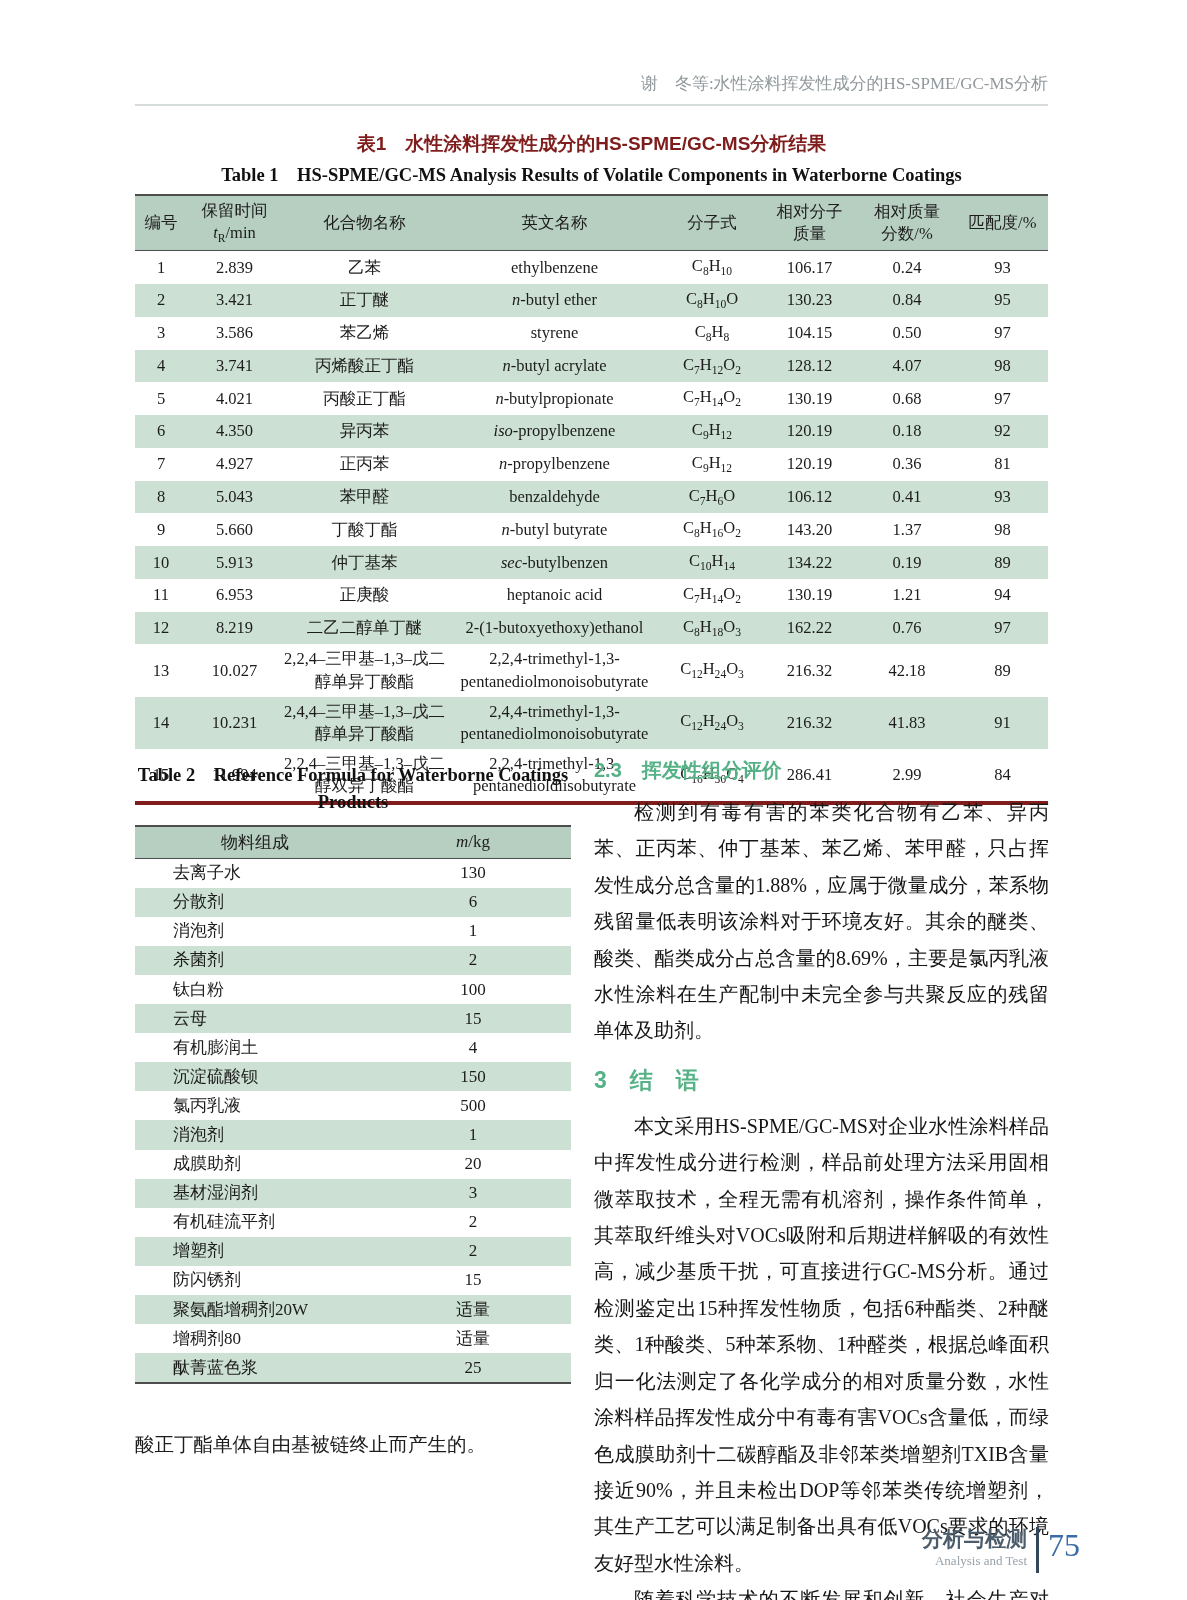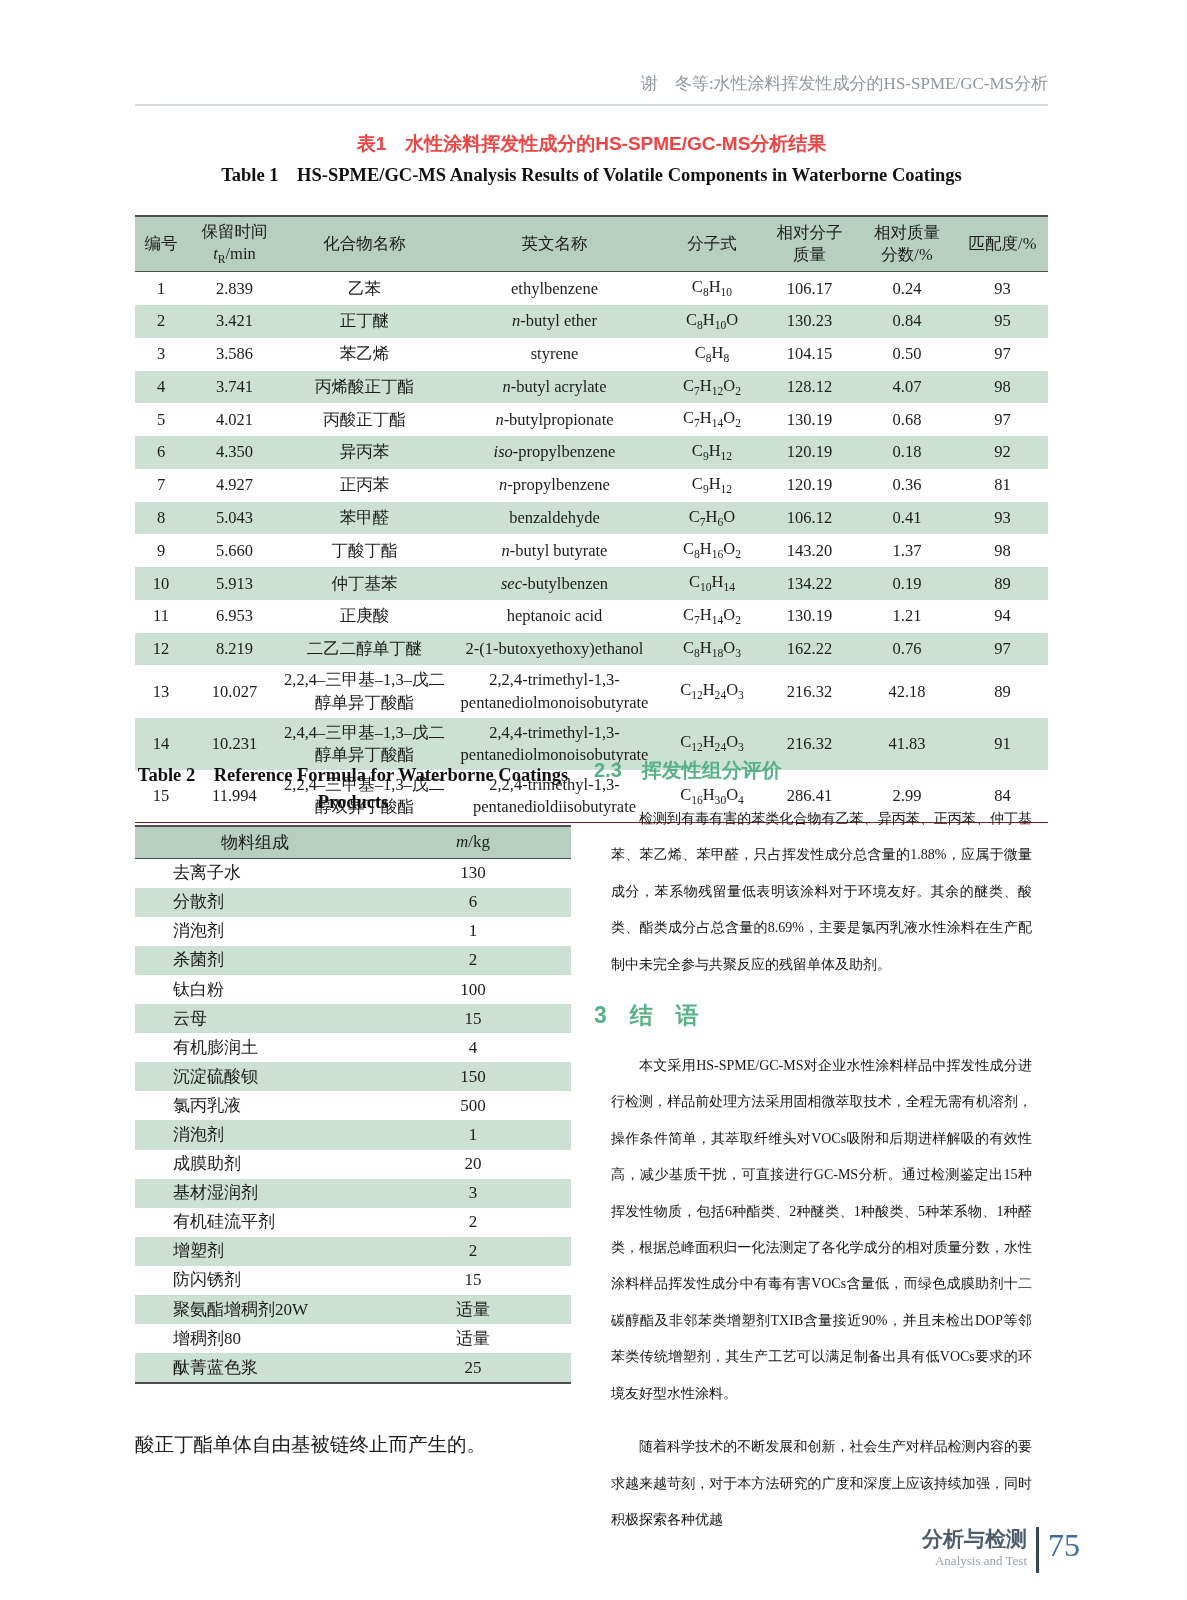--- a/index.html
+++ b/index.html
@@ -6,24 +6,24 @@
   .page{position:relative;width:1187px;height:1600px;background:#ffffff;overflow:hidden;
         font-family:"Liberation Serif","DejaVu Serif",serif;color:#1c1c1c;padding-left:19px;}
 
   
   .running-head{position:absolute;top:72px;left:135px;width:913px;text-align:right;
     font-size:17px;color:#90989c;padding-bottom:9px;border-bottom:2px solid #d6dbdc;}
 
   
   .t1{position:absolute;top:131px;left:135px;width:913px;}
   .tbl-title-cn{text-align:center;font-weight:bold;font-size:19px;
-    font-family:"Liberation Sans","DejaVu Sans",sans-serif;color:#ef4444;}
+    font-family:"Liberation Sans","DejaVu Sans",sans-serif;color:#7f1d1d;}
   .tbl-title-en{text-align:center;font-weight:bold;font-size:18.5px;margin-top:5px;color:#111;}
   table{border-collapse:collapse;width:100%;}
-  .t1 table{margin-top:28px;border-top:2px solid #4d4d4d;border-bottom:1px solid #7f1d1d;font-size:16.5px;}
+  .t1 table{margin-top:7px;border-top:2px solid #4d4d4d;border-bottom:4px solid #7f1d1d;font-size:16.5px;}
   .t1 th{background:#b7cfc1;font-weight:normal;padding:4px 2px;line-height:1.32;
          border-bottom:1px solid #4d4d4d;vertical-align:middle;}
   .t1 td{text-align:center;padding:4px 2px;line-height:1.34;vertical-align:middle;}
   .t1 tbody tr:nth-child(even){background:#cce0d3;}
 
   
   .t2{position:absolute;top:757px;left:135px;width:436px;}
   .t2 .tbl-title-en{line-height:1.45;}
   .t2 table{margin-top:9px;border-top:2px solid #4d4d4d;border-bottom:2px solid #4d4d4d;font-size:17px;}
   .t2 th{background:#b7cfc1;font-weight:normal;padding:4px 2px;border-bottom:1px solid #4d4d4d;}
@@ -33,21 +33,21 @@
   .t2 .c2{text-align:center;}
   .t2 col.w1{width:55%;}.t2 col.w2{width:45%;}
 
   .left-tail{position:absolute;top:1431px;left:135px;width:450px;font-size:19.5px;color:#1c1c1c;}
 
   
   .right-col{position:absolute;top:757px;left:594px;width:455px;}
   .sec-head{color:#56b286;font-family:"Liberation Sans","DejaVu Sans",sans-serif;
     font-weight:bold;font-size:20px;margin:0 0 10px 0;}
   .sec3-head{font-size:23px;margin:16px 0 12px 0;}
-  p.body{margin:17px;font-size:14px;line-height:36.4px;text-align:justify;text-indent:2em;color:#161616;}
+  p.body{margin:0;font-size:20px;line-height:36.4px;text-align:justify;text-indent:2em;color:#161616;}
 
   
   .page-footer{position:absolute;top:1527px;right:126px;display:flex;}
   .f-text{text-align:right;margin-right:9px;}
   .f-cn{font-size:21px;font-weight:bold;color:#4d5c6b;
         font-family:"Liberation Sans","DejaVu Sans",sans-serif;line-height:1.1;}
   .f-en{font-size:13px;color:#98a2ab;margin-top:3px;}
   .f-bar{width:3px;height:46px;background:#33475a;margin-right:9px;}
   .f-num{font-size:32px;color:#3c6ca5;}
 

